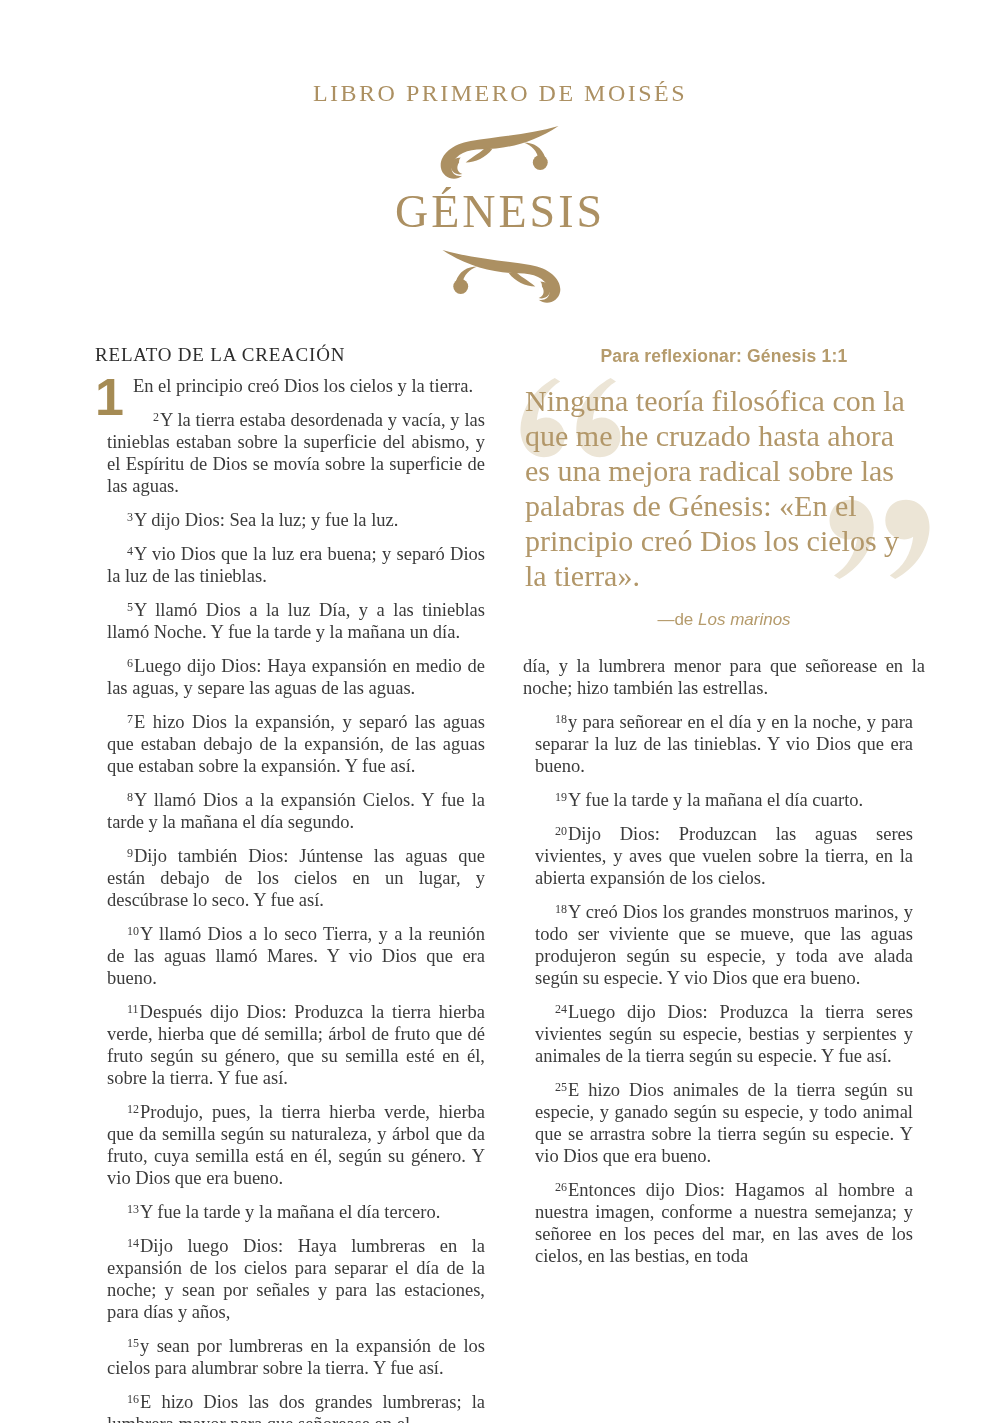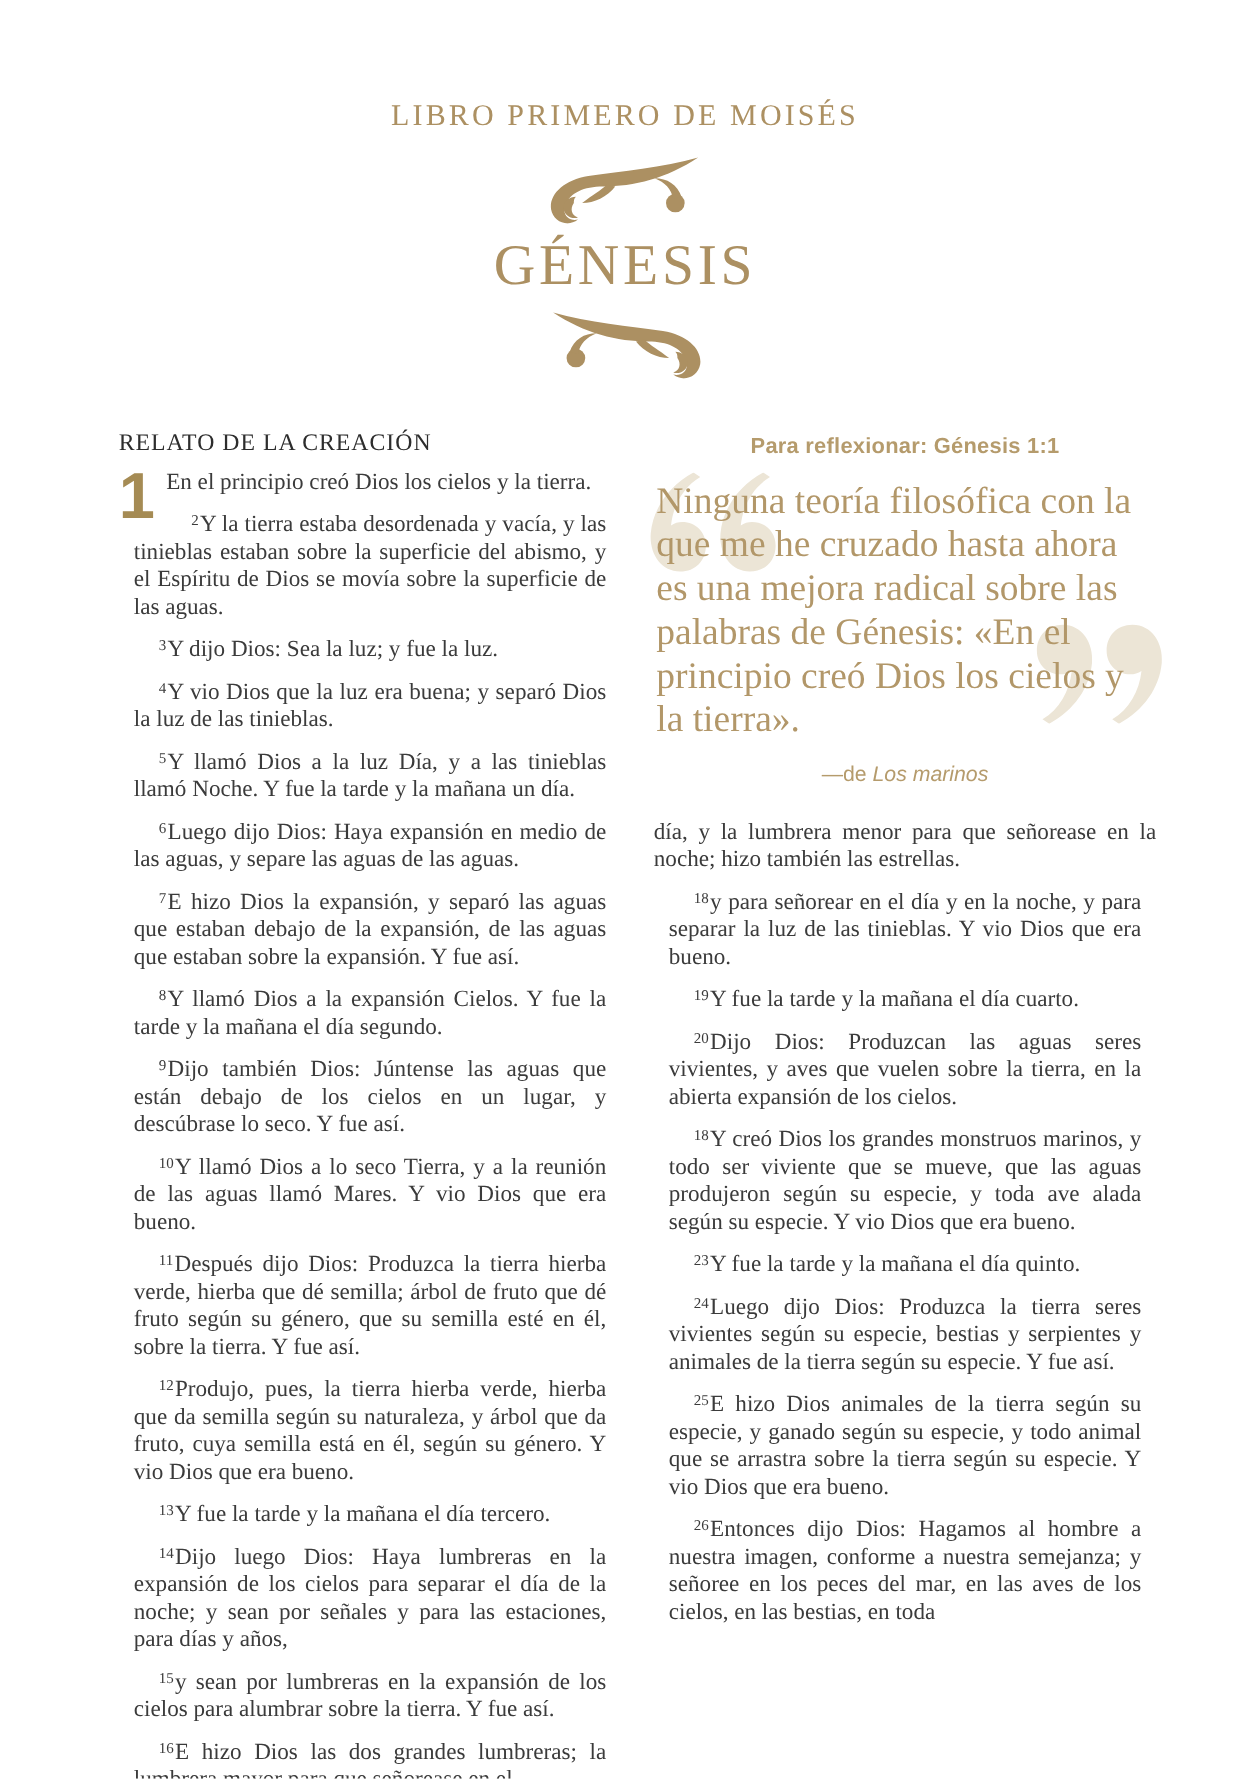--- a/index.html
+++ b/index.html
@@ -129,21 +129,20 @@
         <div class="quote-text">Ninguna teoría filosófica con la que me he cruzado hasta ahora es una mejora radical sobre las palabras de Génesis: «En el principio creó Dios los cielos y la tierra».</div>
         <div class="attribution"><span>—de </span><span class="source">Los marinos</span></div>
       </div>
 
       <p class="continuation">día, y la lumbrera menor para que señorease en la noche; hizo también las estrellas.</p>
       <div class="verses">
           <p class="verse"><sup>18</sup>y para señorear en el día y en la noche, y para separar la luz de las tinieblas. Y vio Dios que era bueno.</p>
           <p class="verse"><sup>19</sup>Y fue la tarde y la mañana el día cuarto.</p>
           <p class="verse"><sup>20</sup>Dijo Dios: Produzcan las aguas seres vivientes, y aves que vuelen sobre la tierra, en la abierta expansión de los cielos.</p>
           <p class="verse"><sup>18</sup>Y creó Dios los grandes monstruos marinos, y todo ser viviente que se mueve, que las aguas produjeron según su especie, y toda ave alada según su especie. Y vio Dios que era bueno.</p>
-          <p class="verse"><sup>23</sup>Y fue la tarde y la mañana el día quinto.</p>
           <p class="verse"><sup>24</sup>Luego dijo Dios: Produzca la tierra seres vivientes según su especie, bestias y serpientes y animales de la tierra según su especie. Y fue así.</p>
           <p class="verse"><sup>25</sup>E hizo Dios animales de la tierra según su especie, y ganado según su especie, y todo animal que se arrastra sobre la tierra según su especie. Y vio Dios que era bueno.</p>
           <p class="verse"><sup>26</sup>Entonces dijo Dios: Hagamos al hombre a nuestra imagen, conforme a nuestra semejanza; y señoree en los peces del mar, en las aves de los cielos, en las bestias, en toda</p>
         </div>
     </div>
 
   </div>
 </div>
 
 </body></html>

